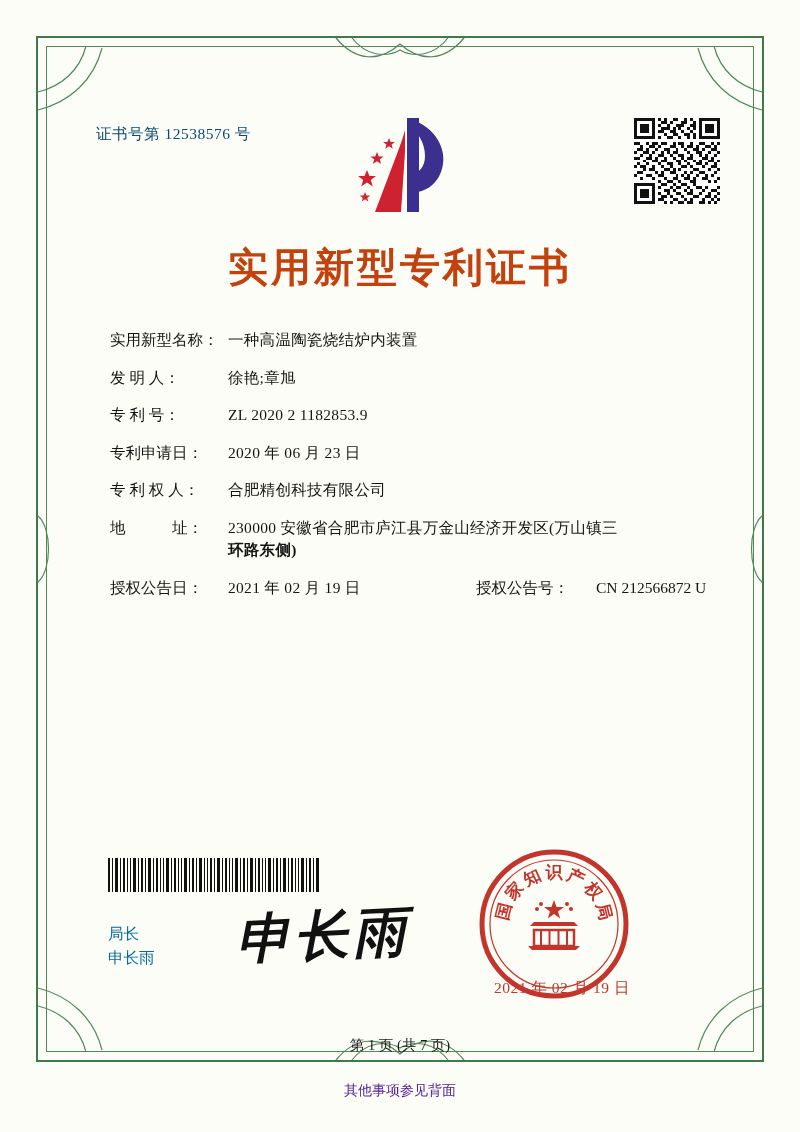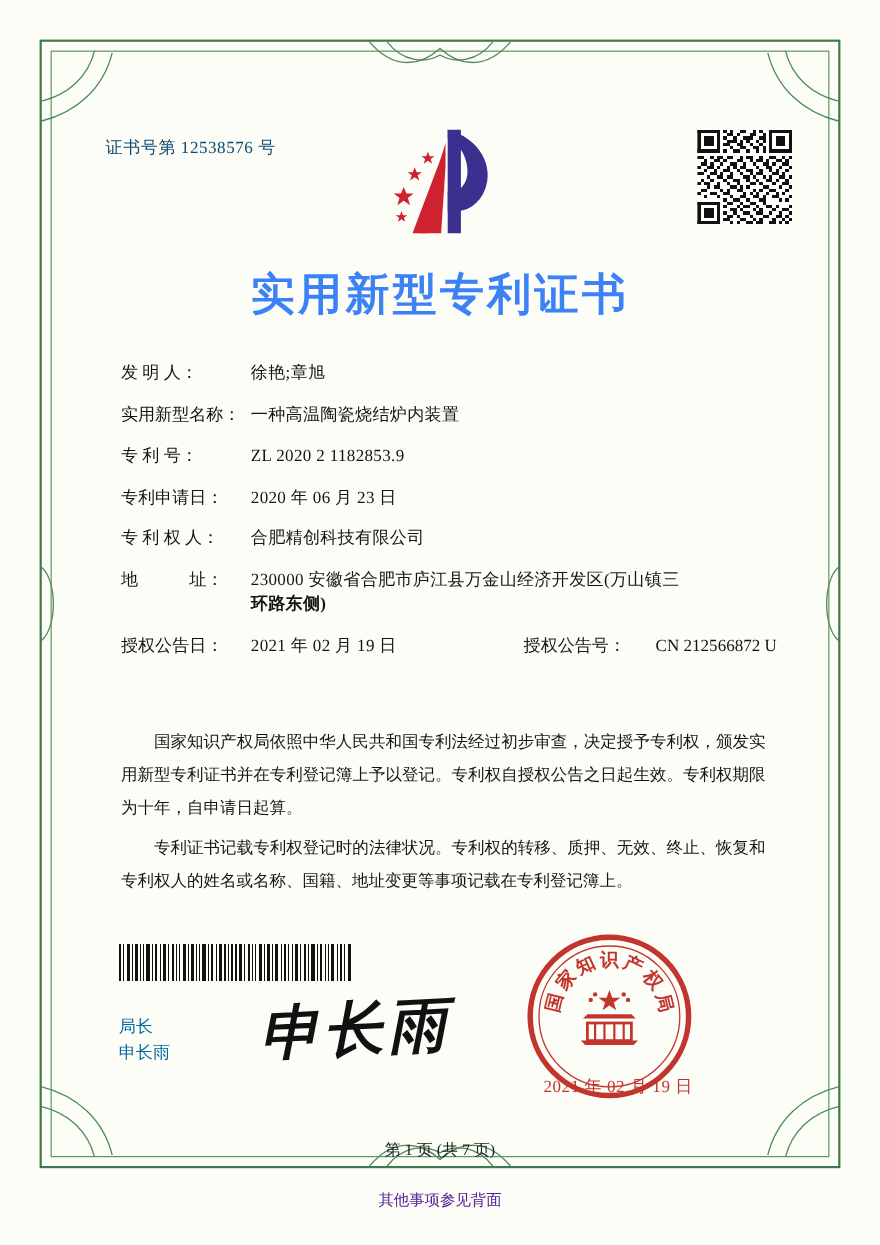--- a/index.html
+++ b/index.html
@@ -80,21 +80,21 @@
   
   .title {
     position: absolute;
     left: 0;
     right: 0;
     top: 240px;
     text-align: center;
     font-size: 40px;
     font-weight: bold;
     letter-spacing: 3px;
-    color: #3b82f6;
+    color: #c2410c;
     font-family: "DejaVu Serif", "Liberation Serif", serif;
   }
 
   
   .fields {
     position: absolute;
     left: 110px;
     top: 332px;
     width: 600px;
     font-size: 15.5px;
@@ -481,27 +481,27 @@
         <rect x="25" y="28" width="1" height="1"></rect>
         <rect x="27" y="28" width="1" height="1"></rect>
     </g>
   </svg>
 
   <div class="title">实用新型专利证书</div>
 
   <div class="fields">
 
     <div class="field-row">
+      <div class="field-label">实用新型名称：</div>
+      <div class="field-value">一种高温陶瓷烧结炉内装置</div>
+    </div>
+
+    <div class="field-row">
       <div class="field-label">发 明 人：</div>
       <div class="field-value">徐艳;章旭</div>
-    </div>
-
-    <div class="field-row">
-      <div class="field-label">实用新型名称：</div>
-      <div class="field-value">一种高温陶瓷烧结炉内装置</div>
     </div>
 
     <div class="field-row">
       <div class="field-label">专 利 号：</div>
       <div class="field-value">ZL 2020 2 1182853.9</div>
     </div>
 
     <div class="field-row">
       <div class="field-label">专利申请日：</div>
       <div class="field-value">2020 年 06 月 23 日</div>
@@ -522,24 +522,20 @@
 
     <div class="field-row dual">
       <div class="field-label">授权公告日：</div>
       <div class="field-value">2021 年 02 月 19 日</div>
       <div class="field-label2">授权公告号：</div>
       <div class="field-value2">CN 212566872 U</div>
     </div>
 
   </div>
 
-  <div class="paragraphs">
-    <p>国家知识产权局依照中华人民共和国专利法经过初步审查，决定授予专利权，颁发实用新型专利证书并在专利登记簿上予以登记。专利权自授权公告之日起生效。专利权期限为十年，自申请日起算。</p>
-    <p>专利证书记载专利权登记时的法律状况。专利权的转移、质押、无效、终止、恢复和专利权人的姓名或名称、国籍、地址变更等事项记载在专利登记簿上。</p>
-  </div>
 
   <svg class="barcode" viewBox="0 0 212 34" shape-rendering="crispEdges">
     <rect width="212" height="34" fill="#fdfdf8"></rect>
     <g fill="#111111">
       <rect x="0" y="0" width="2" height="34"></rect>
         <rect x="4" y="0" width="1" height="34"></rect>
       <rect x="7" y="0" width="3" height="34"></rect>
         <rect x="12" y="0" width="1" height="34"></rect>
       <rect x="15" y="0" width="2" height="34"></rect>
         <rect x="19" y="0" width="1" height="34"></rect>

